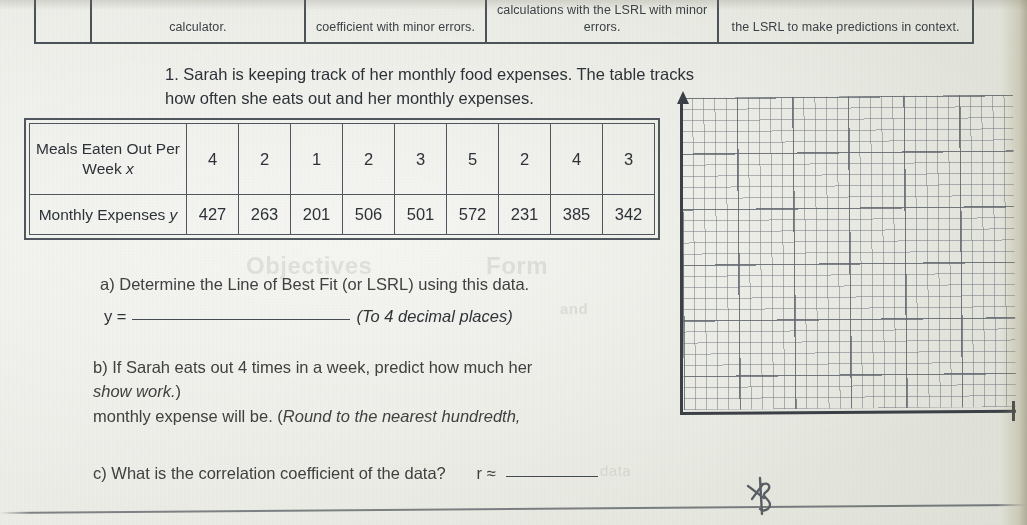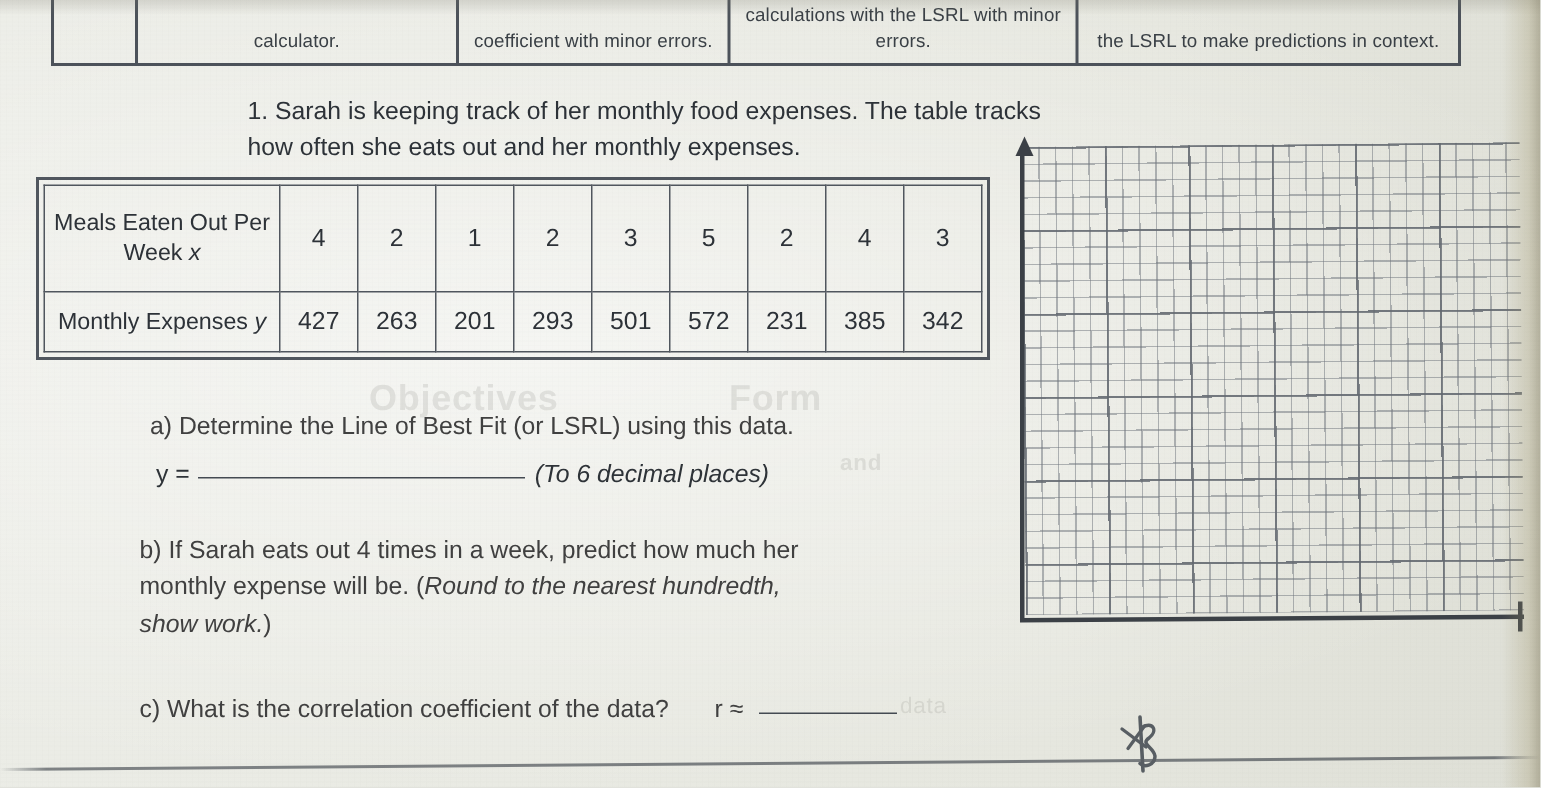--- a/index.html
+++ b/index.html
@@ -296,45 +296,45 @@
           <td class="val">3</td>
         </tr>
         <tr>
           <th class="rowlabel">
             <span>Monthly Expenses</span>
             <span class="var-italic">y</span>
           </th>
           <td class="val">427</td>
           <td class="val">263</td>
           <td class="val">201</td>
-          <td class="val">293</td>
+          <td class="val">506</td>
           <td class="val">501</td>
           <td class="val">572</td>
           <td class="val">231</td>
           <td class="val">385</td>
           <td class="val">342</td>
         </tr>
       </tbody>
     </table>
   </div>
 
   <div class="part" id="part-a">a) Determine the Line of Best Fit (or LSRL) using this data.</div>
   <div id="part-a-answer">
     <span>y =</span>
     <span class="blank-line blank-a"></span>
-    <span class="italic-note">(To 6 decimal places)</span>
+    <span class="italic-note">(To 4 decimal places)</span>
   </div>
 
   <div class="part" id="part-b">
     <div>b) If Sarah eats out 4 times in a week, predict how much her</div>
     <div>
+      <span class="italic-note">show work.</span><span>)</span>
+    </div>
+    <div>
       <span>monthly expense will be. (</span><span class="italic-note">Round to the nearest hundredth,</span>
-    </div>
-    <div>
-      <span class="italic-note">show work.</span><span>)</span>
     </div>
   </div>
 
   <div class="part" id="part-c">
     <div>
       <span>c) What is the correlation coefficient of the data?</span>
       <span class="c-r-label">r ≈</span>
       <span class="blank-line blank-c"></span>
     </div>
   </div>

